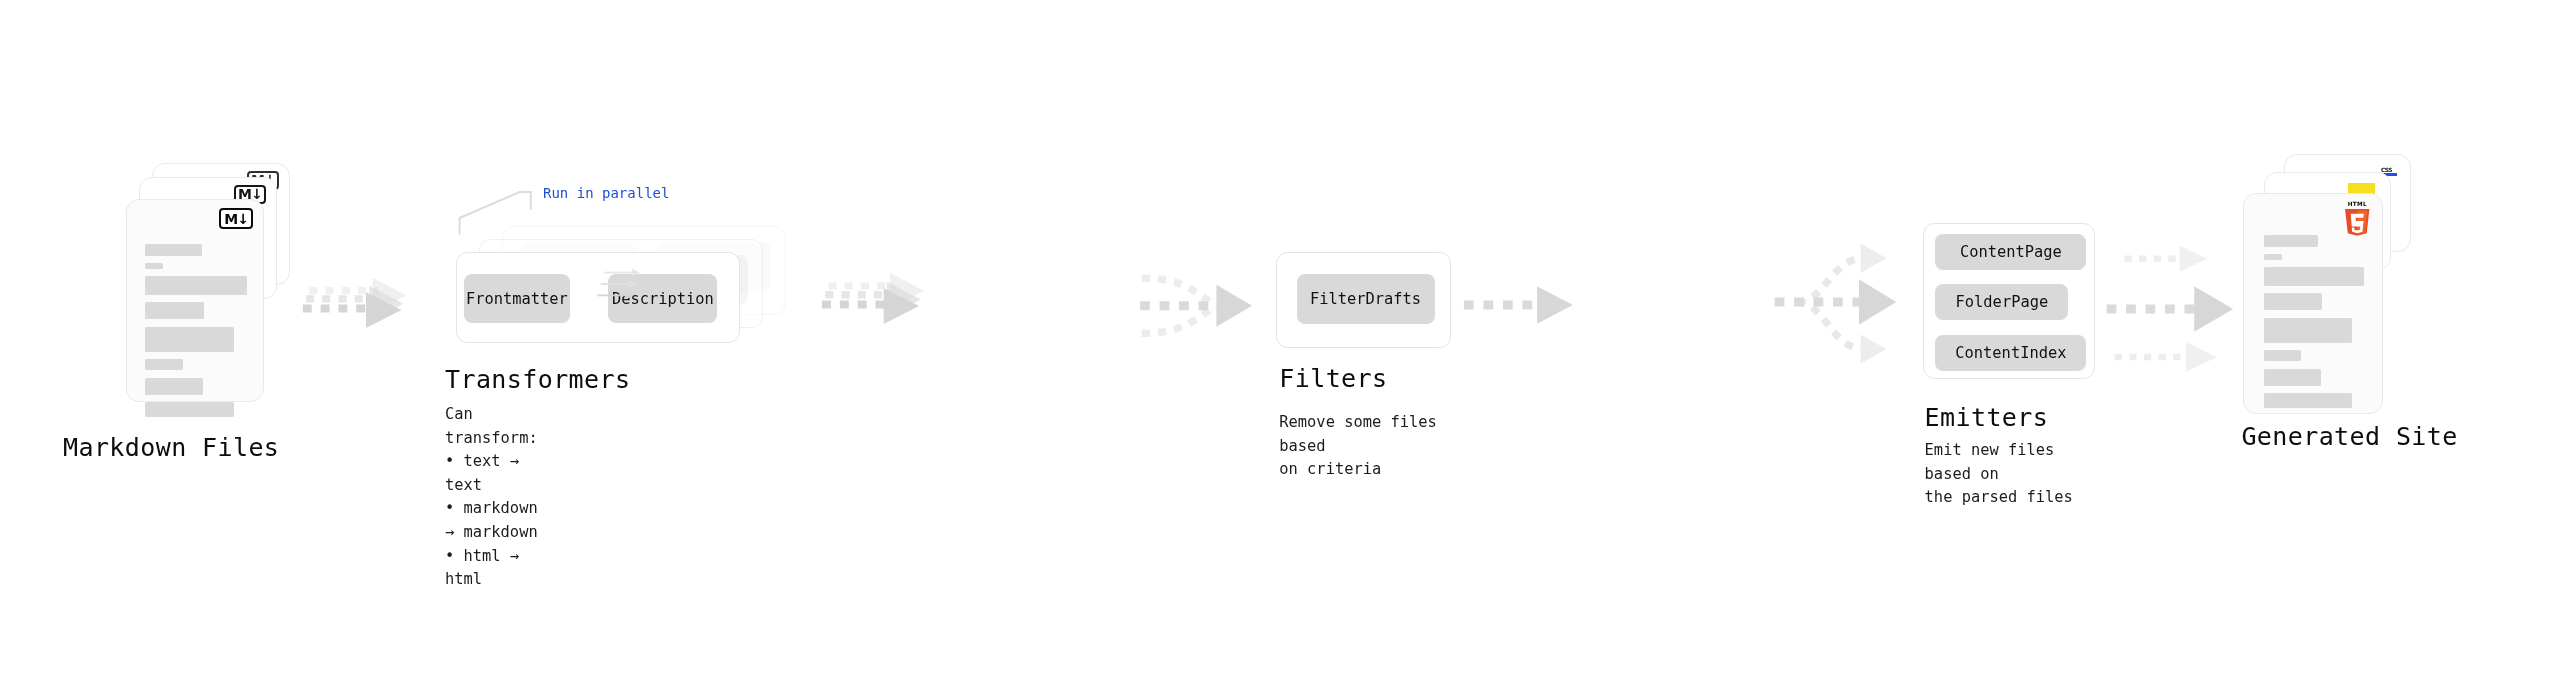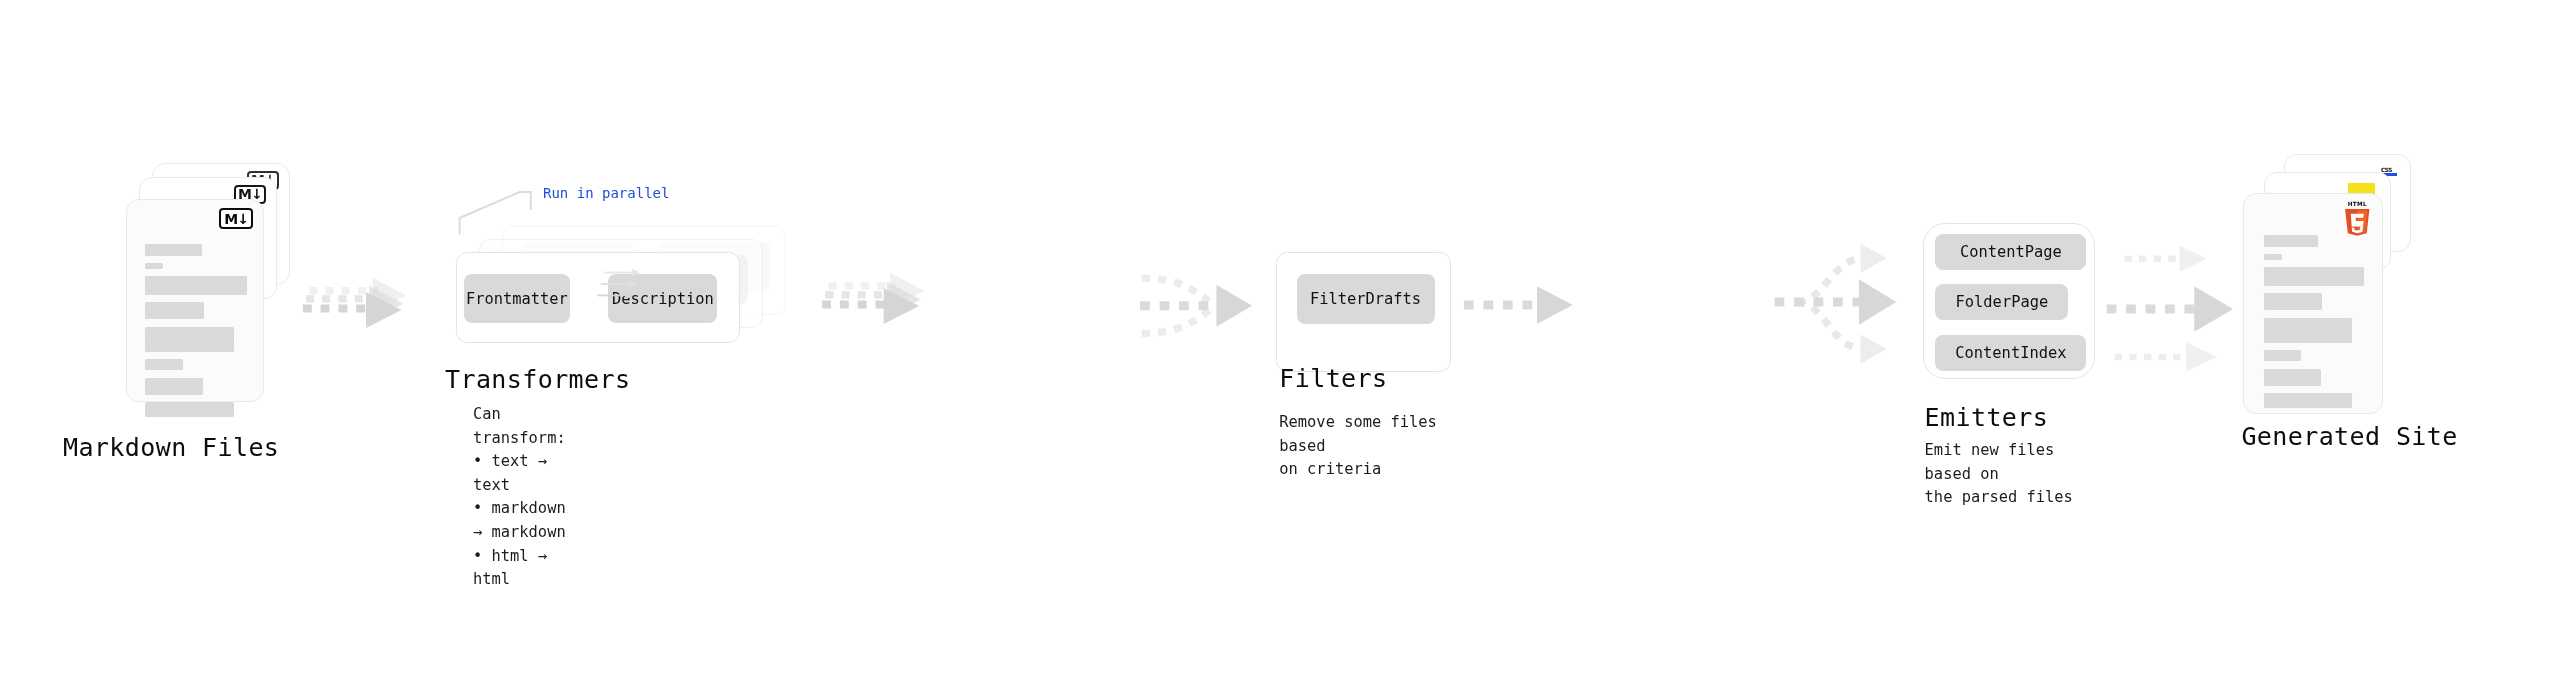--- a/index.html
+++ b/index.html
@@ -149,21 +149,21 @@
         <line x1="-4" y1="22" x2="32" y2="22"></line>
           <polygon points="30,17 40,22 30,27" fill="#e0e0e0" stroke="none"></polygon>
       </g>
       <g stroke="#d4d4d4" stroke-width="2.2" fill="none">
         <line x1="-8" y1="36" x2="28" y2="36"></line>
           <polygon points="26,31 36,36 26,41" fill="#d4d4d4" stroke="none"></polygon>
       </g>
     </svg>
 
     <div class="h-title" style="position:absolute;left:0px;top:180px;">Transformers</div>
-    <div class="h-sub" style="position:absolute;left:0px;top:218px;margin-left:28px;">Can transform:
+    <div class="h-sub" style="position:absolute;left:0px;top:218px;">Can transform:
 • text → text
 • markdown → markdown
 • html → html</div>
   </div>
 
   <div class="node" style="left:817px;top:268px;">
     <svg width="130" height="81" viewBox="0 0 160 100">
       <g stroke="#dedede" stroke-width="9" stroke-dasharray="10 10" opacity=".45">
         <line x1="14" y1="22" x2="96" y2="22"></line>
       </g>
@@ -183,21 +183,21 @@
   <div class="node" style="left:1132px;top:260px;">
     <svg width="138" height="98" viewBox="0 0 170 120">
       <path d="M12,22 C64,22 78,40 104,56" fill="none" stroke="#ececec" stroke-width="9" stroke-dasharray="10 10"></path>
       <path d="M12,90 C64,90 78,72 104,56" fill="none" stroke="#ececec" stroke-width="9" stroke-dasharray="10 10"></path>
       <line x1="10" y1="56" x2="104" y2="56" stroke="#dadada" stroke-width="11" stroke-dasharray="12 12"></line>
       <polygon points="104,30 148,56 104,82" fill="#d7d7d7"></polygon>
     </svg>
   </div>
 
   <div class="node" style="left:1276px;top:252px;">
-    <div class="pbox" style="position:relative;left:0;top:0;width:175px;height:120px;">
+    <div class="pbox" style="position:relative;left:0;top:0;width:175px;height:96px;">
       <div class="pill" style="left:19.5px;top:21px;width:138px;height:50px;">FilterDrafts</div>
     </div>
     <div class="h-title" style="position:absolute;left:3.3px;top:112px;">Filters</div>
     <div class="h-sub" style="position:absolute;left:3.3px;top:159px;">Remove some files based
 on criteria</div>
   </div>
 
   <div class="node" style="left:1459px;top:283px;">
     <svg width="122" height="49" viewBox="0 0 150 60">
       <line x1="6" y1="27" x2="98" y2="27" stroke="#dadada" stroke-width="11" stroke-dasharray="12 12"></line>
@@ -211,21 +211,21 @@
       <path d="M30,90 C62,90 72,40 108,36" fill="none" stroke="#e8e8e8" stroke-width="9" stroke-dasharray="10 10"></path>
       <polygon points="108,18 140,36 108,54" fill="#ededed"></polygon>
       <path d="M30,90 C62,90 72,144 108,148" fill="none" stroke="#e8e8e8" stroke-width="9" stroke-dasharray="10 10"></path>
       <polygon points="108,130 140,148 108,166" fill="#ededed"></polygon>
       <line x1="2" y1="90" x2="108" y2="90" stroke="#dadada" stroke-width="11" stroke-dasharray="12 12"></line>
       <polygon points="106,62 152,90 106,118" fill="#d7d7d7"></polygon>
     </svg>
   </div>
 
   <div class="node" style="left:1923px;top:223px;">
-    <div class="pbox" style="position:relative;left:0;top:0;width:172px;height:156px;border-radius:22px;">
+    <div class="pbox" style="position:relative;left:0;top:0;width:172px;height:156px;">
       <div class="pill" style="left:11.4px;top:9.8px;width:151px;height:36px;">ContentPage</div>
       <div class="pill" style="left:11.4px;top:60px;width:133px;height:36px;">FolderPage</div>
       <div class="pill" style="left:11.4px;top:111px;width:151px;height:36px;">ContentIndex</div>
     </div>
     <div class="h-title" style="position:absolute;left:1.6px;top:180px;">Emitters</div>
     <div class="h-sub" style="position:absolute;left:1.6px;top:216px;">Emit new files based on
 the parsed files</div>
   </div>
 
   <div class="node" style="left:2105px;top:232px;">

